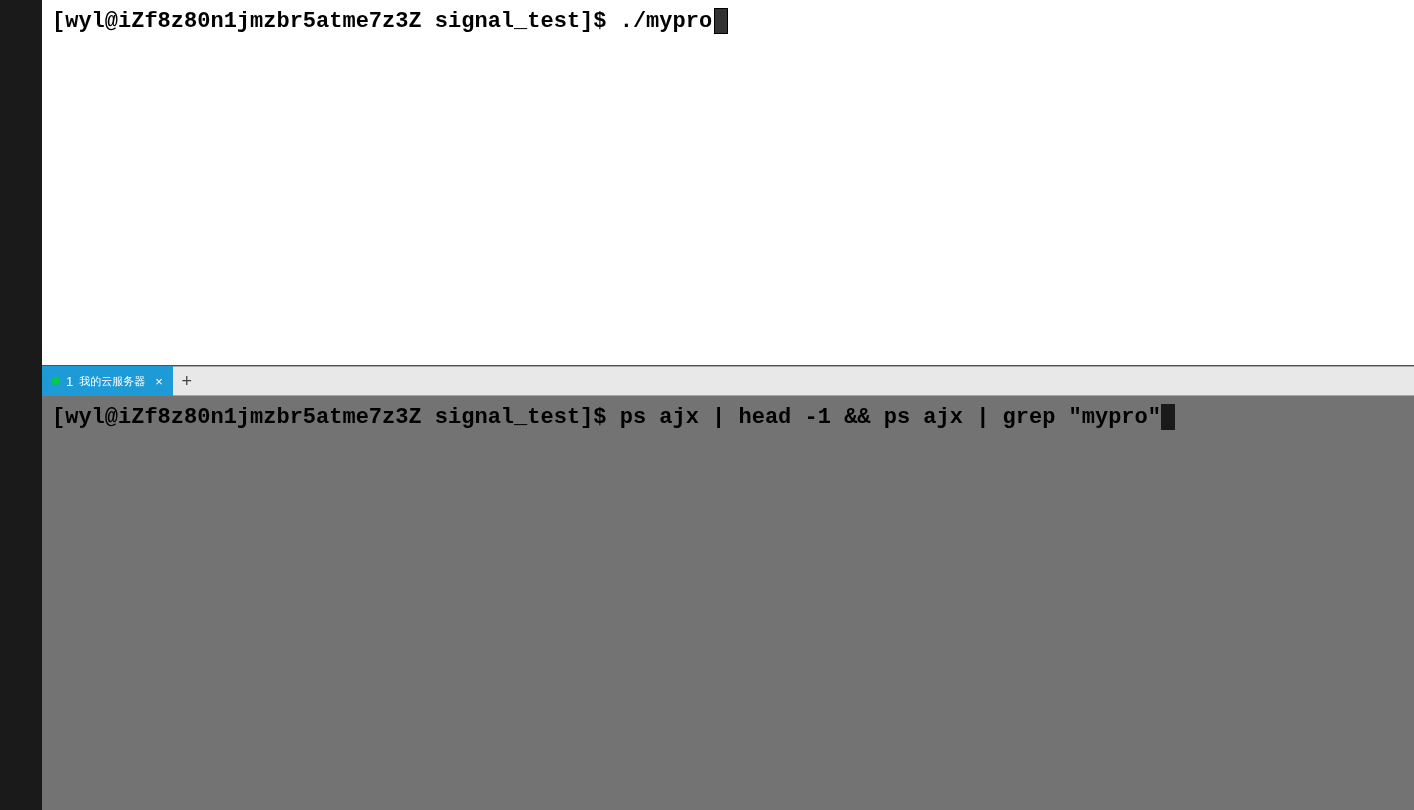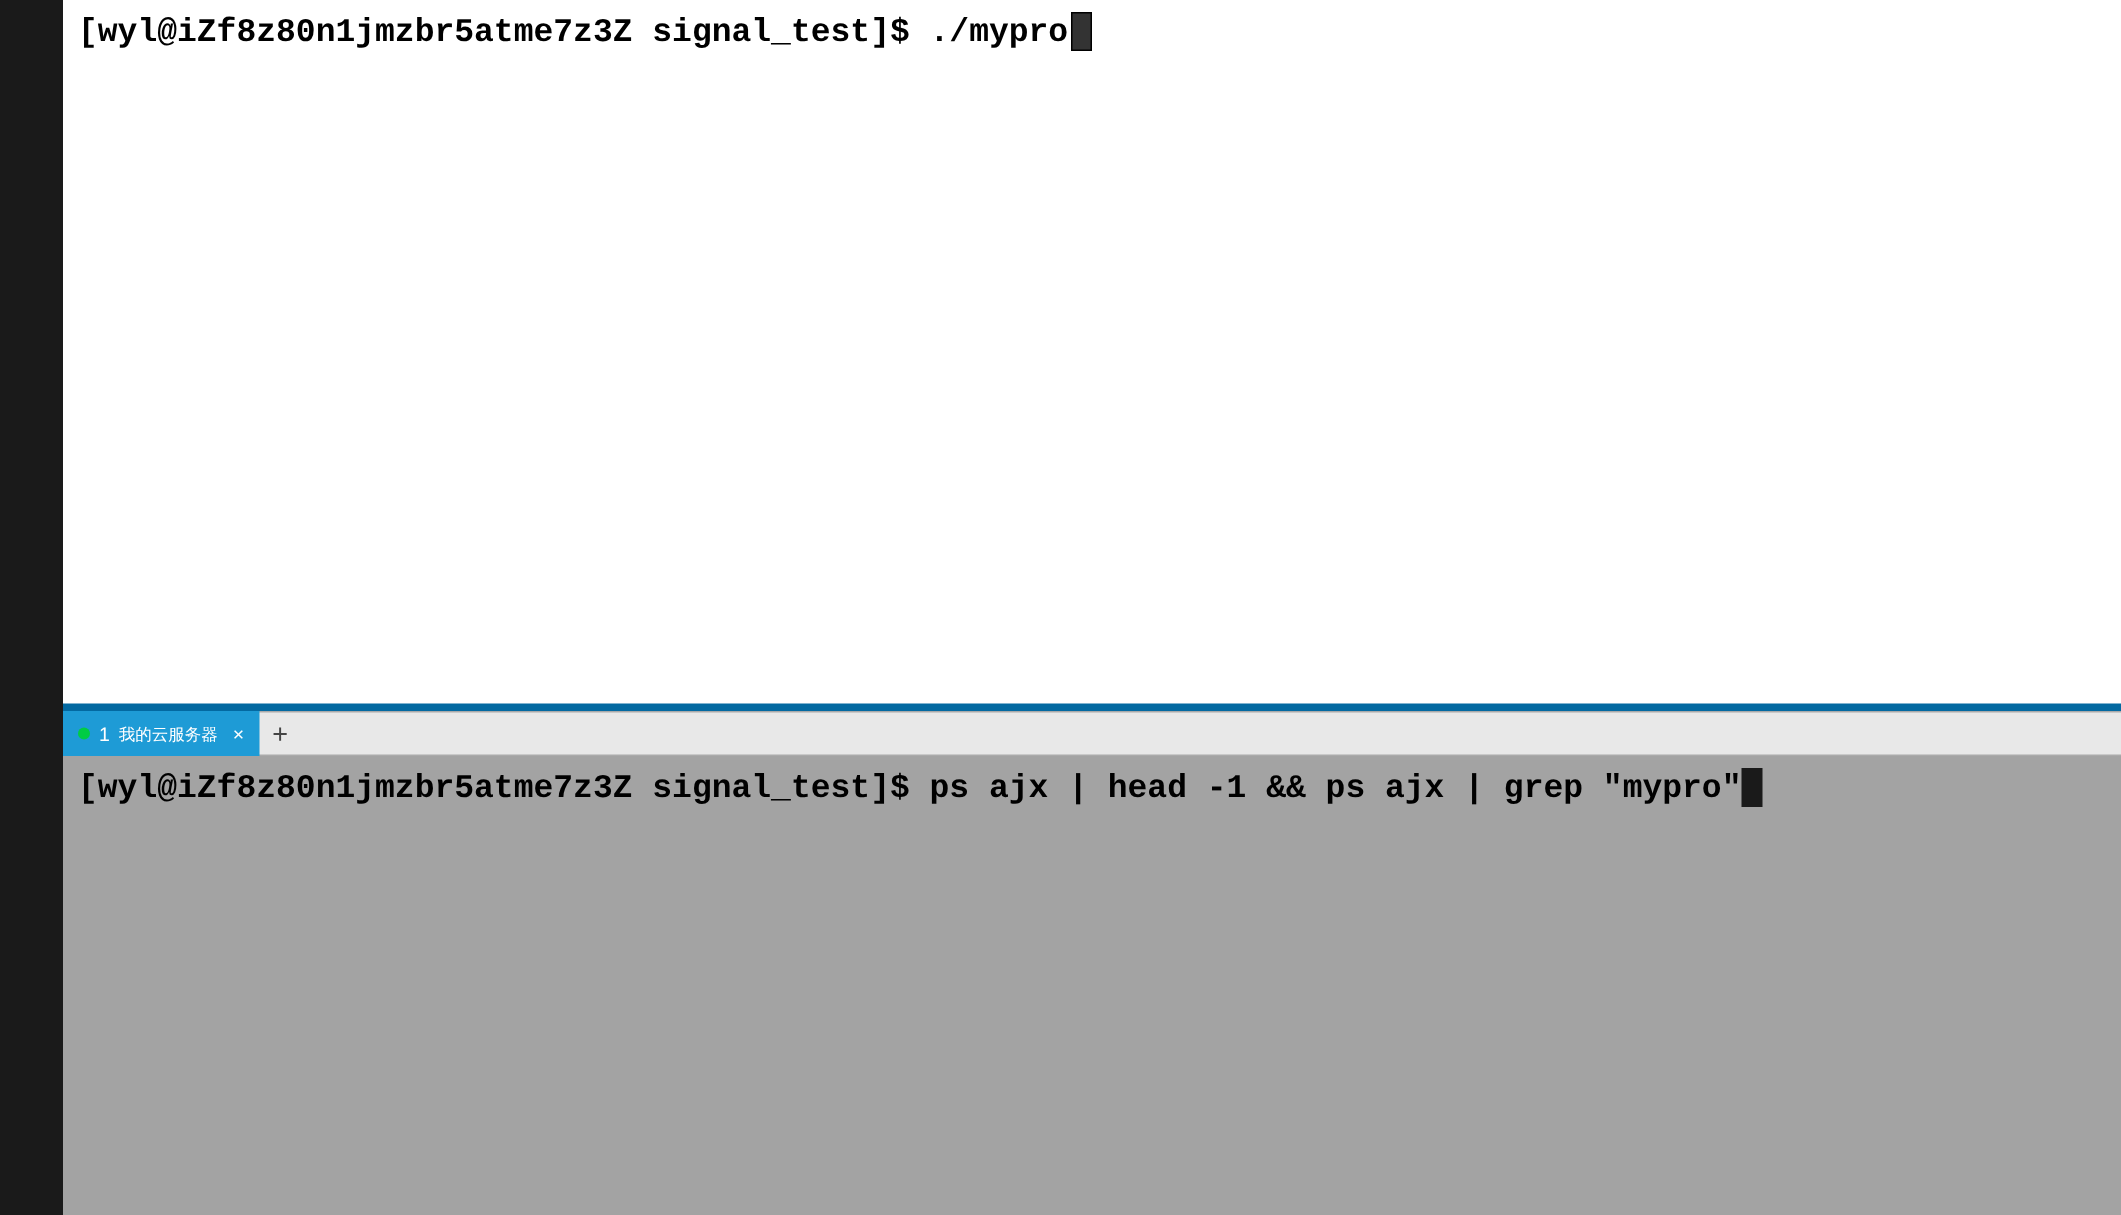--- a/index.html
+++ b/index.html
@@ -36,21 +36,21 @@
       flex-direction: column;
       background: #ffffff;
     }
 
     
     .top-pane {
       flex: 1;
       background: #ffffff;
       padding: 8px 10px;
       position: relative;
-      border-bottom: 5px solid #0369a1;
+      border-bottom: 1px solid #0369a1;
     }
 
     .top-pane-content {
       display: flex;
       align-items: flex-start;
     }
 
     .command-line-top {
       font-size: 22px;
       color: #000000;
@@ -129,22 +129,22 @@
       justify-content: center;
       font-size: 18px;
       color: #444444;
       cursor: pointer;
       background: transparent;
       border: none;
     }
 
     
     .bottom-pane {
-      height: 306px;
-      background: #a3a3a3;
+      height: 414px;
+      background: #737373;
       padding: 8px 10px;
       flex-shrink: 0;
     }
 
     .command-line-bottom {
       font-size: 22px;
       color: #000000;
       font-family: 'Courier New', Courier, monospace;
       font-weight: bold;
       white-space: pre;

